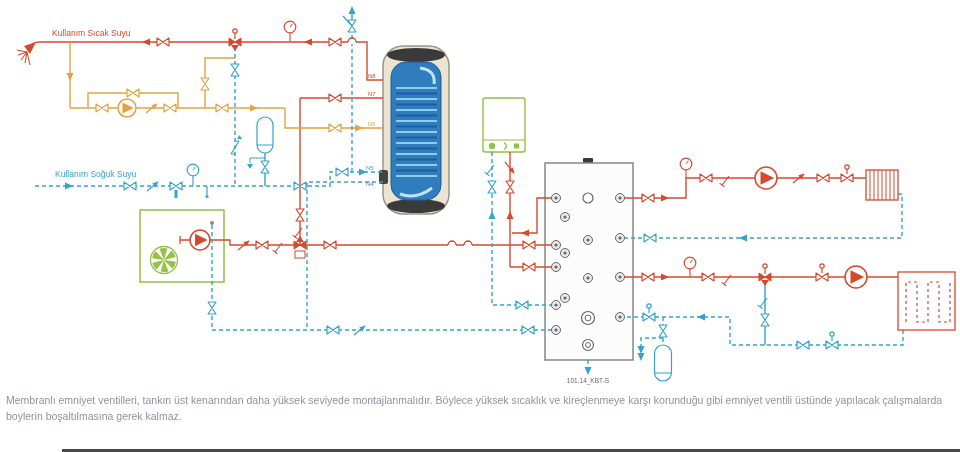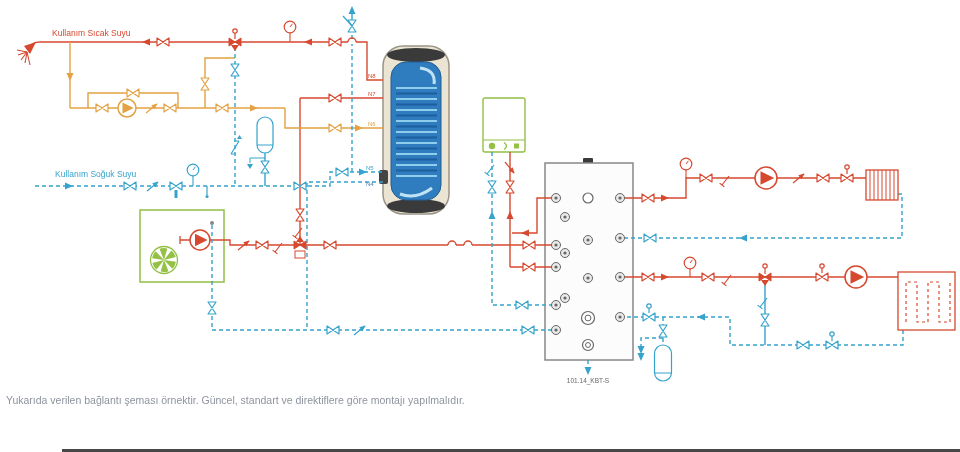--- a/index.html
+++ b/index.html
@@ -507,15 +507,15 @@
     <text class="t port" x="368" y="78" fill="#d6492f">N8</text>
     <text class="t port" x="368" y="96" fill="#d6492f">N7</text>
     <text class="t port" x="368" y="126" fill="#e3a243">N6</text>
     <text class="t port" x="366" y="170" fill="#35a3cc">N5</text>
     <text class="t port" x="366" y="186" fill="#4a7fae">N4</text>
     <text class="t model" x="588" y="383" fill="#666">101.14_KBT-S</text>
   </g>
 </svg>
 
 <div class="notes">
-  <p>Yukarıda verilen bağlantı şeması örnektir. Güncel, standart ve direktiflere göre montajı yapılmalıdır.</p>
+  <p>Membranlı emniyet ventilleri, tankın üst kenarından daha yüksek seviyede montajlanmalıdır. Böylece yüksek sıcaklık ve kireçlenmeye karşı korunduğu gibi emniyet ventili üstünde yapılacak çalışmalarda boylerin boşaltılmasına gerek kalmaz.</p>
 </div>
 <div class="bottomedge"></div>
 
 </body></html>

